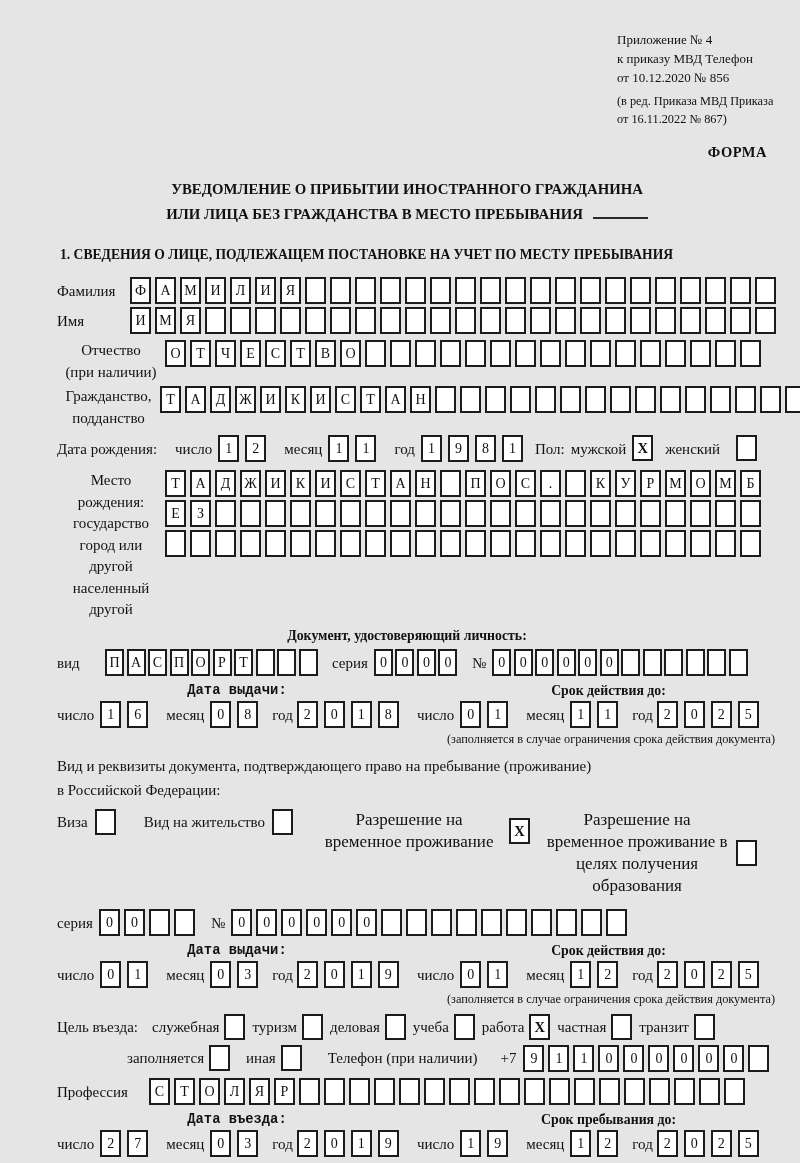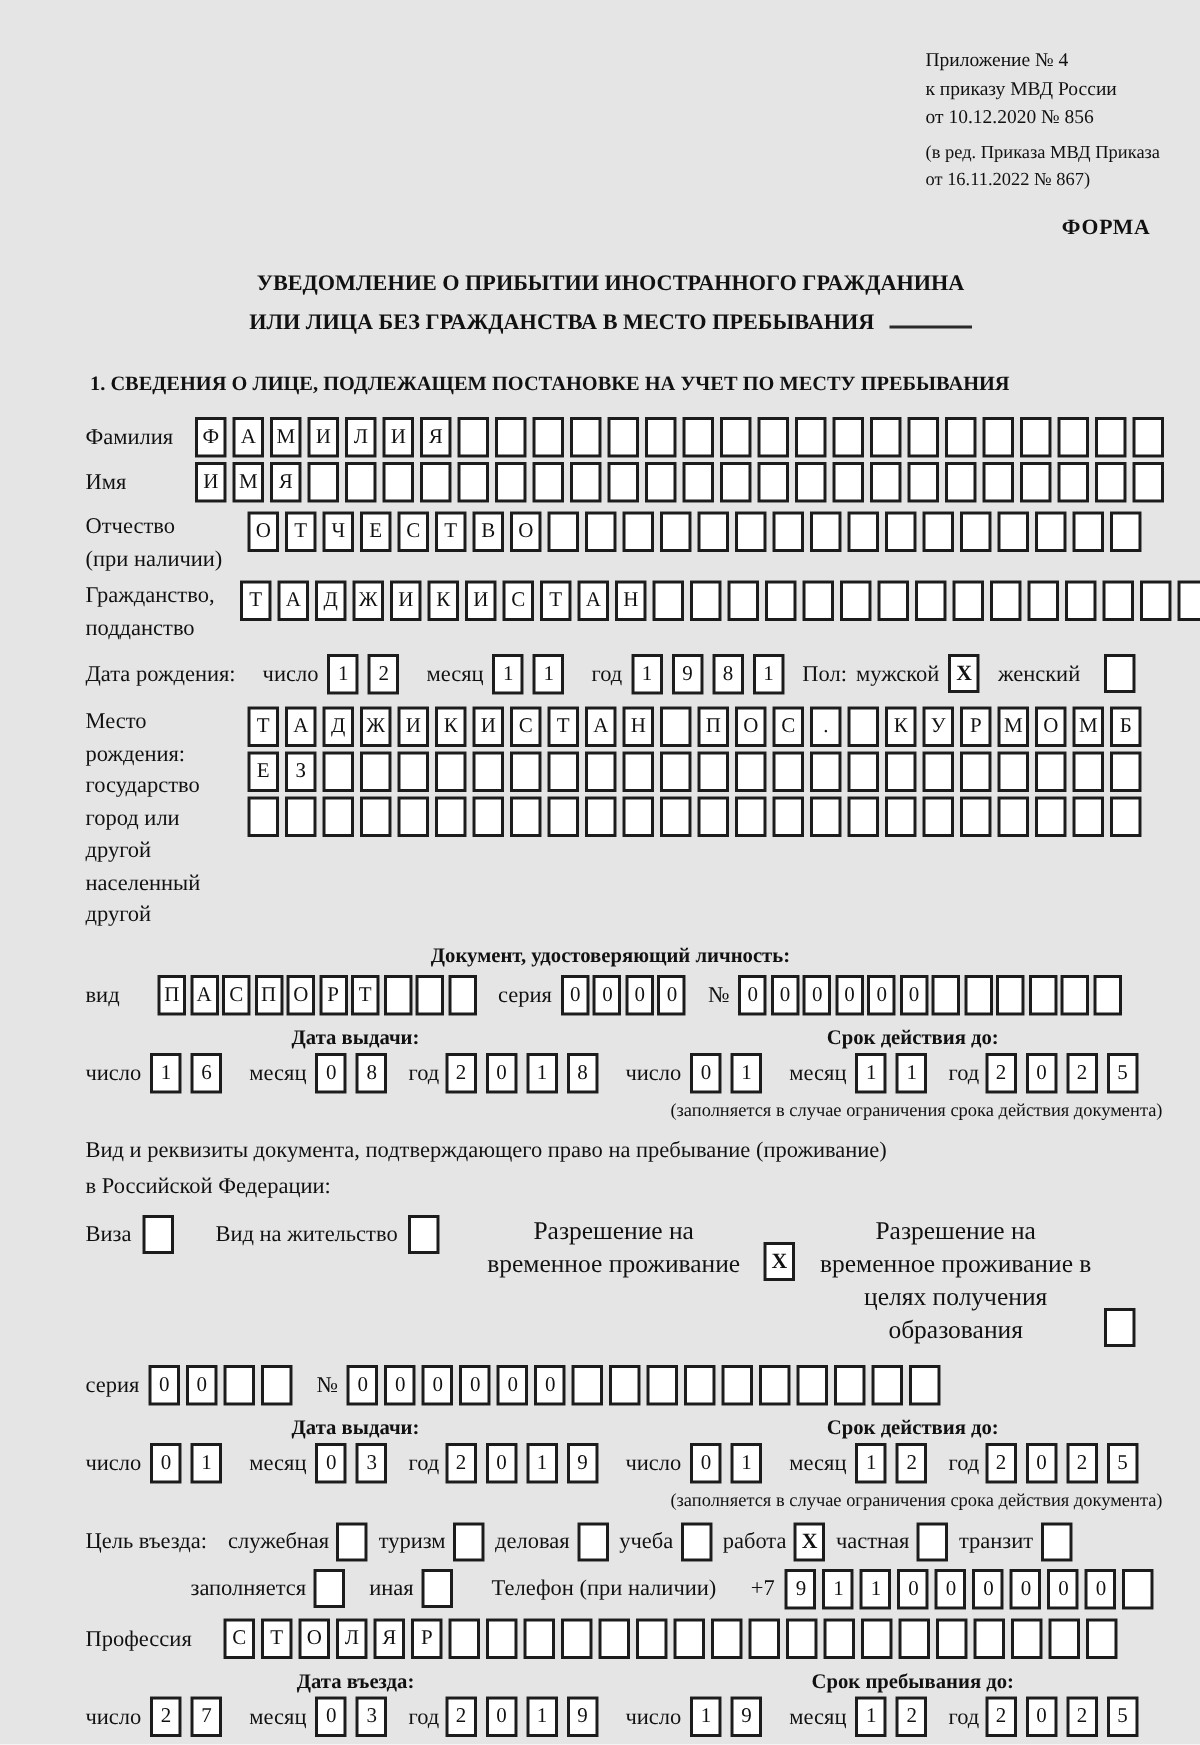--- a/index.html
+++ b/index.html
@@ -10,62 +10,62 @@
   .appendix{margin-left:560px;font-size:13px;line-height:19px;}
   .amendment{margin-left:560px;font-size:12.3px;line-height:18px;margin-top:5px;}
   .form-word{width:710px;text-align:right;font-weight:bold;font-size:14.5px;margin-top:16px;letter-spacing:.5px;}
 
   .title{margin-top:16px;text-align:center;font-weight:bold;font-size:14.8px;line-height:25px;width:700px;}
   .blank-line{display:inline-block;width:55px;height:15px;border-bottom:2.5px solid #2a2a2a;margin-left:10px;}
   .section1{margin-top:20px;margin-bottom:14px;font-weight:bold;font-size:13.6px;margin-left:3px;}
 
   .frow{display:flex;align-items:flex-start;flex-wrap:nowrap;margin-bottom:1px;}
   .flabel{font-size:15px;line-height:29px;flex-shrink:0;}
-  .flabel2{font-size:15px;line-height:21.5px;flex-shrink:0;}
+  .flabel2{font-size:15px;line-height:21.5px;flex-shrink:0;text-align:center;}
 
   .cells{display:inline-flex;flex-wrap:nowrap;}
   .cell{display:inline-block;box-sizing:border-box;width:21px;height:27px;border:2px solid #1c1c1c;
         margin-right:4px;text-align:center;font-size:14px;line-height:23px;background:#fff;}
   .tight .cell{width:19px;margin-right:2.5px;}
   .spread .cell{margin-right:6px;}
   .mb{margin-bottom:3px;}
 
   .checkbox{display:inline-block;box-sizing:border-box;width:21px;height:26px;border:2px solid #1c1c1c;
         text-align:center;font-size:14.5px;line-height:22px;font-weight:bold;background:#fff;flex-shrink:0;}
 
   .dlbl{font-size:15px;line-height:29px;margin:0 6px 0 12px;white-space:nowrap;}
   .dlbl.first{margin-left:0;}
 
   .doc-heading{text-align:center;font-weight:bold;font-size:13.8px;margin:7px 0 5px;width:700px;}
   .dates-head{display:flex;font-weight:bold;font-size:13.8px;margin-top:5px;}
-  .dh-left{width:360px;text-align:center;}
+  .dh-left{width:360px;text-align:center;font-family:Liberation Mono, monospace;}
   .dh-right{flex:1;text-align:center;}
   .dates-row{display:flex;margin-top:2px;}
   .dr-left{width:360px;display:flex;}
   .dr-right{flex:1;display:flex;}
   .note-r{width:718px;text-align:right;font-size:12.3px;margin:2px 0 7px;}
 
   .intro{font-size:15px;line-height:24px;}
   .opts{display:flex;align-items:flex-start;margin-top:7px;margin-bottom:12px;}
-  .opt-inline{display:flex;align-items:flex-end;}
+  .opt-inline{display:flex;align-items:center;}
   .opt-label{font-size:15px;line-height:26px;margin-right:7px;white-space:nowrap;}
   .opt-label-c{text-align:center;font-size:17px;line-height:22px;}
 
   .pur-row{display:flex;align-items:center;flex-wrap:nowrap;}
   .pur-item{display:flex;align-items:flex-end;margin-left:7px;}
   .pur-item .opt-label{line-height:26px;margin-right:5px;}
 </style>
 </head>
 <body>
 
 <div class="page">
 
   <div class="appendix">
     <div>Приложение № 4</div>
-    <div>к приказу МВД России</div>
+    <div>к приказу МВД Телефон</div>
     <div>от 10.12.2020 № 856</div>
   </div>
   <div class="amendment">
     <div>(в ред. Приказа МВД Приказа</div>
     <div>от 16.11.2022 № 867)</div>
   </div>
 
   <div class="form-word">ФОРМА</div>
 
   <div class="title">

